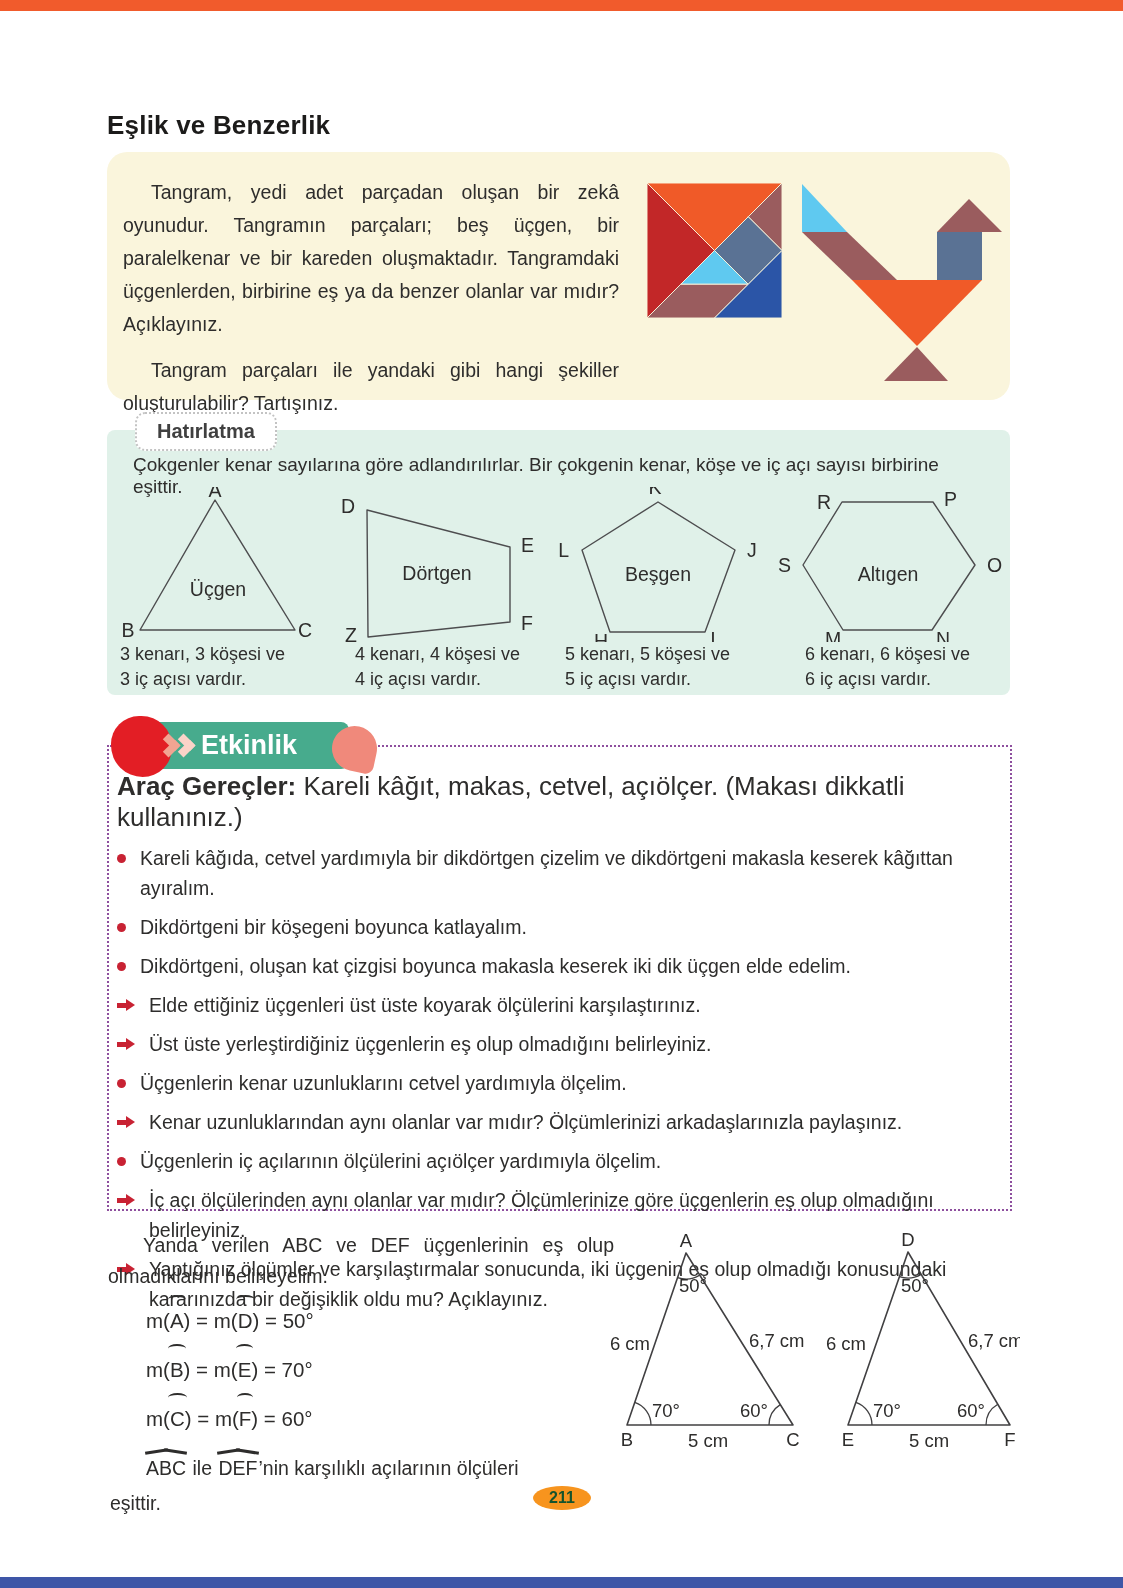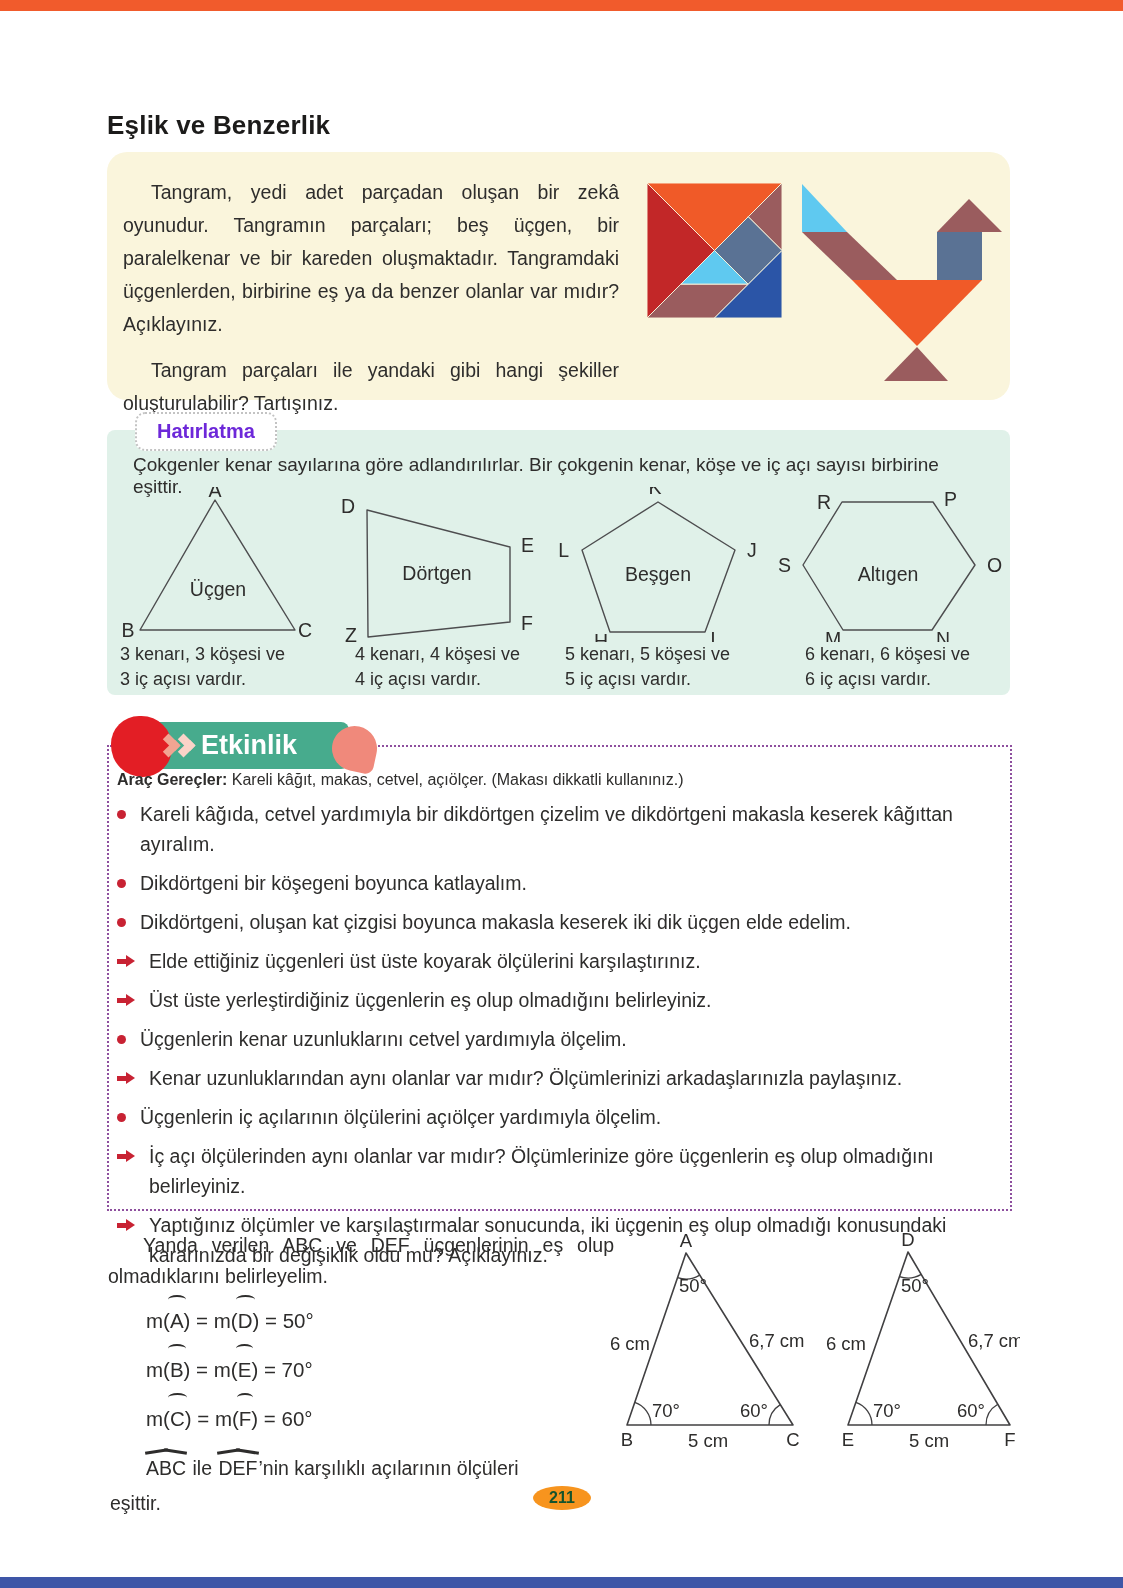--- a/index.html
+++ b/index.html
@@ -23,42 +23,42 @@
   .intro-box { left:107px; top:152px; width:903px; height:248px; background:#faf5dc; border-radius:20px; }
   .intro-text { left:16px; top:24px; width:496px; font-size:19.5px; line-height:33px; text-align:justify; }
   .intro-text p { text-indent:28px; }
   .intro-text p + p { margin-top:13px; }
   .tangram-square  { left:540px; top:31px; }
   .tangram-rooster { left:692px; top:25px; }
 
   
   .reminder-box { left:107px; top:430px; width:903px; height:265px; background:#e0f1e9; border-radius:8px; }
   .reminder-label { left:28px; top:-18px; background:#ffffff; border:2px dotted #c3c3c3; border-radius:10px;
-      padding:6px 20px; color:#6d28d9; font-size:20px; font-weight:bold; }
+      padding:6px 20px; color:#404040; font-size:20px; font-weight:bold; }
   .reminder-text { left:26px; top:24px; width:860px; font-size:19px; }
   .shapes-svg { left:0; top:57px; }
   .shape-caption { top:212px; font-size:18px; line-height:25px; }
   .cap-0 { left:13px; } .cap-1 { left:248px; } .cap-2 { left:458px; } .cap-3 { left:698px; }
   .poly { fill:none; stroke:#4d4d4f; stroke-width:1.4; stroke-linejoin:round; }
   .vlab { font-size:19.5px; fill:#2e2d2c; }
   .sname { font-size:19.5px; fill:#2e2d2c; }
 
   
   .activity-box { left:107px; top:745px; width:905px; height:466px; border:2.5px dotted #8e4f9e; }
   .activity-badge { left:4px; top:-29px; width:268px; height:60px; }
   .badge-green { position:absolute; left:14px; top:4px; width:222px; height:47px; background:#47ab8d; border-radius:8px; }
   .badge-text { position:absolute; left:88px; top:12px; color:#ffffff; font-size:27px; font-weight:bold; }
   .blob-red { position:absolute; left:-2px; top:-2px; width:61px; height:61px; background:#e31e25;
       border-radius:46% 50% 48% 52%; }
   .chev { position:absolute; width:17px; height:17px; transform:rotate(45deg); }
   .chev-1 { left:47px; top:19px; border-top:8px solid #f2a492; border-right:8px solid #f2a492; }
   .chev-2 { left:62px; top:19px; border-top:8px solid #fbd3c8; border-right:8px solid #fbd3c8; }
   .blob-salmon { position:absolute; left:219px; top:8px; width:45px; height:45px; background:#f0897b; border-radius:50% 50% 18% 50%; transform:rotate(12deg); }
   .activity-content { position:absolute; left:8px; top:24px; width:884px; }
-  .tools-line { font-size:16px; margin-bottom:10px; }
+  .tools-line { font-size:26px; margin-bottom:10px; }
   .bold { font-weight:bold; }
   .activity-list { list-style:none; }
   .activity-list li { display:flex; align-items:flex-start; gap:14px; margin-bottom:9px;
       font-size:19.5px; line-height:30px; }
   .m-dot { flex:none; width:9px; height:9px; border-radius:50%; background:#c82233; margin-top:11px; }
   .m-arrow { flex:none; position:relative; width:18px; height:12px; margin-top:9px; }
   .m-arrow::before { content:""; position:absolute; left:0; top:3.5px; width:9px; height:5px; background:#c82233; }
   .m-arrow::after { content:""; position:absolute; left:9px; top:0; border-left:9px solid #c82233;
       border-top:6px solid transparent; border-bottom:6px solid transparent; }
 

